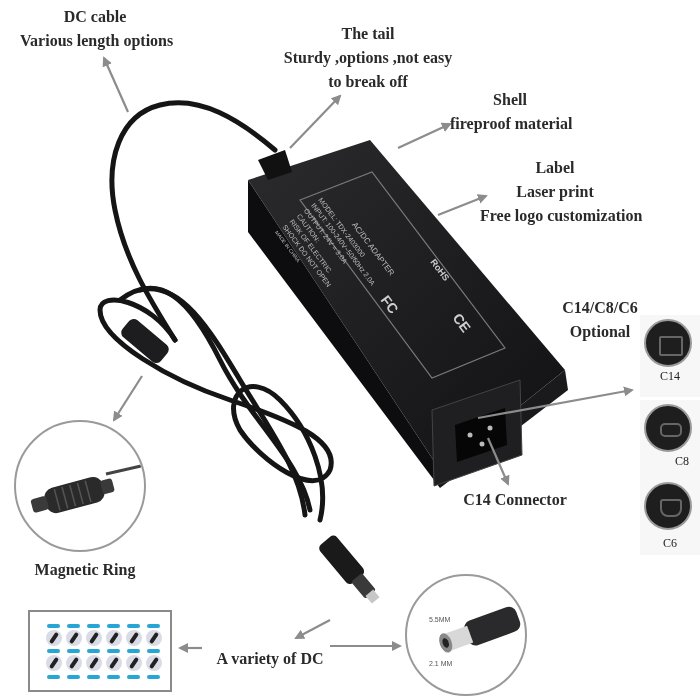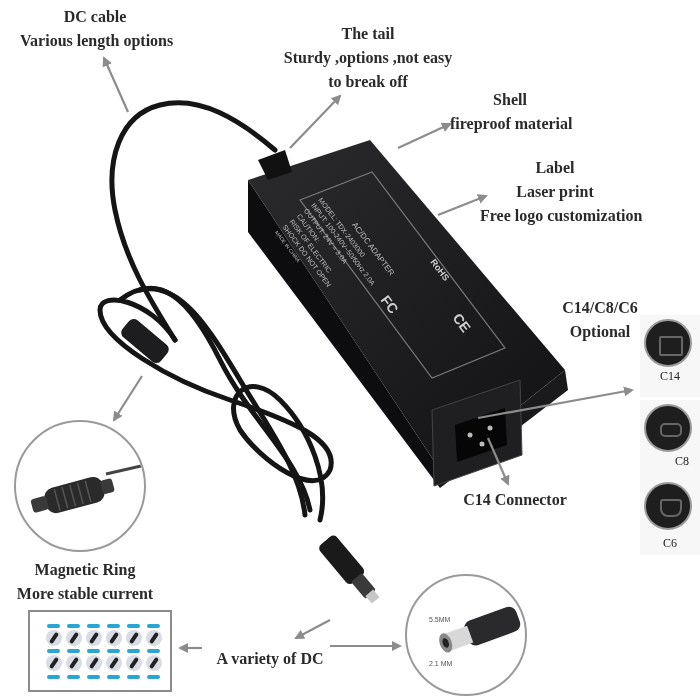--- a/index.html
+++ b/index.html
@@ -111,21 +111,20 @@
 </div>
 <div class="lbl" style="left:560px;top:296px;width:80px;">
   <div>C14/C8/C6</div>
   <div>Optional</div>
 </div>
 <div class="lbl" style="left:455px;top:488px;width:120px;">
   <div>C14 Connector</div>
 </div>
 <div class="lbl" style="left:15px;top:558px;width:140px;">
   <div>Magnetic Ring</div>
-  <div>More stable current</div>
 </div>
 <div class="lbl" style="left:205px;top:647px;width:130px;">
   <div>A variety of DC</div>
 </div>
 
 <div class="circle" style="left:14px;top:420px;width:132px;height:132px;">
   <svg width="132" height="132">
     <line x1="90" y1="52" x2="125" y2="44" stroke="#444" stroke-width="3"></line>
     <g transform="rotate(-15 66 70)">
       <rect x="28" y="58" width="60" height="26" rx="10" fill="#2a2a2a"></rect>

